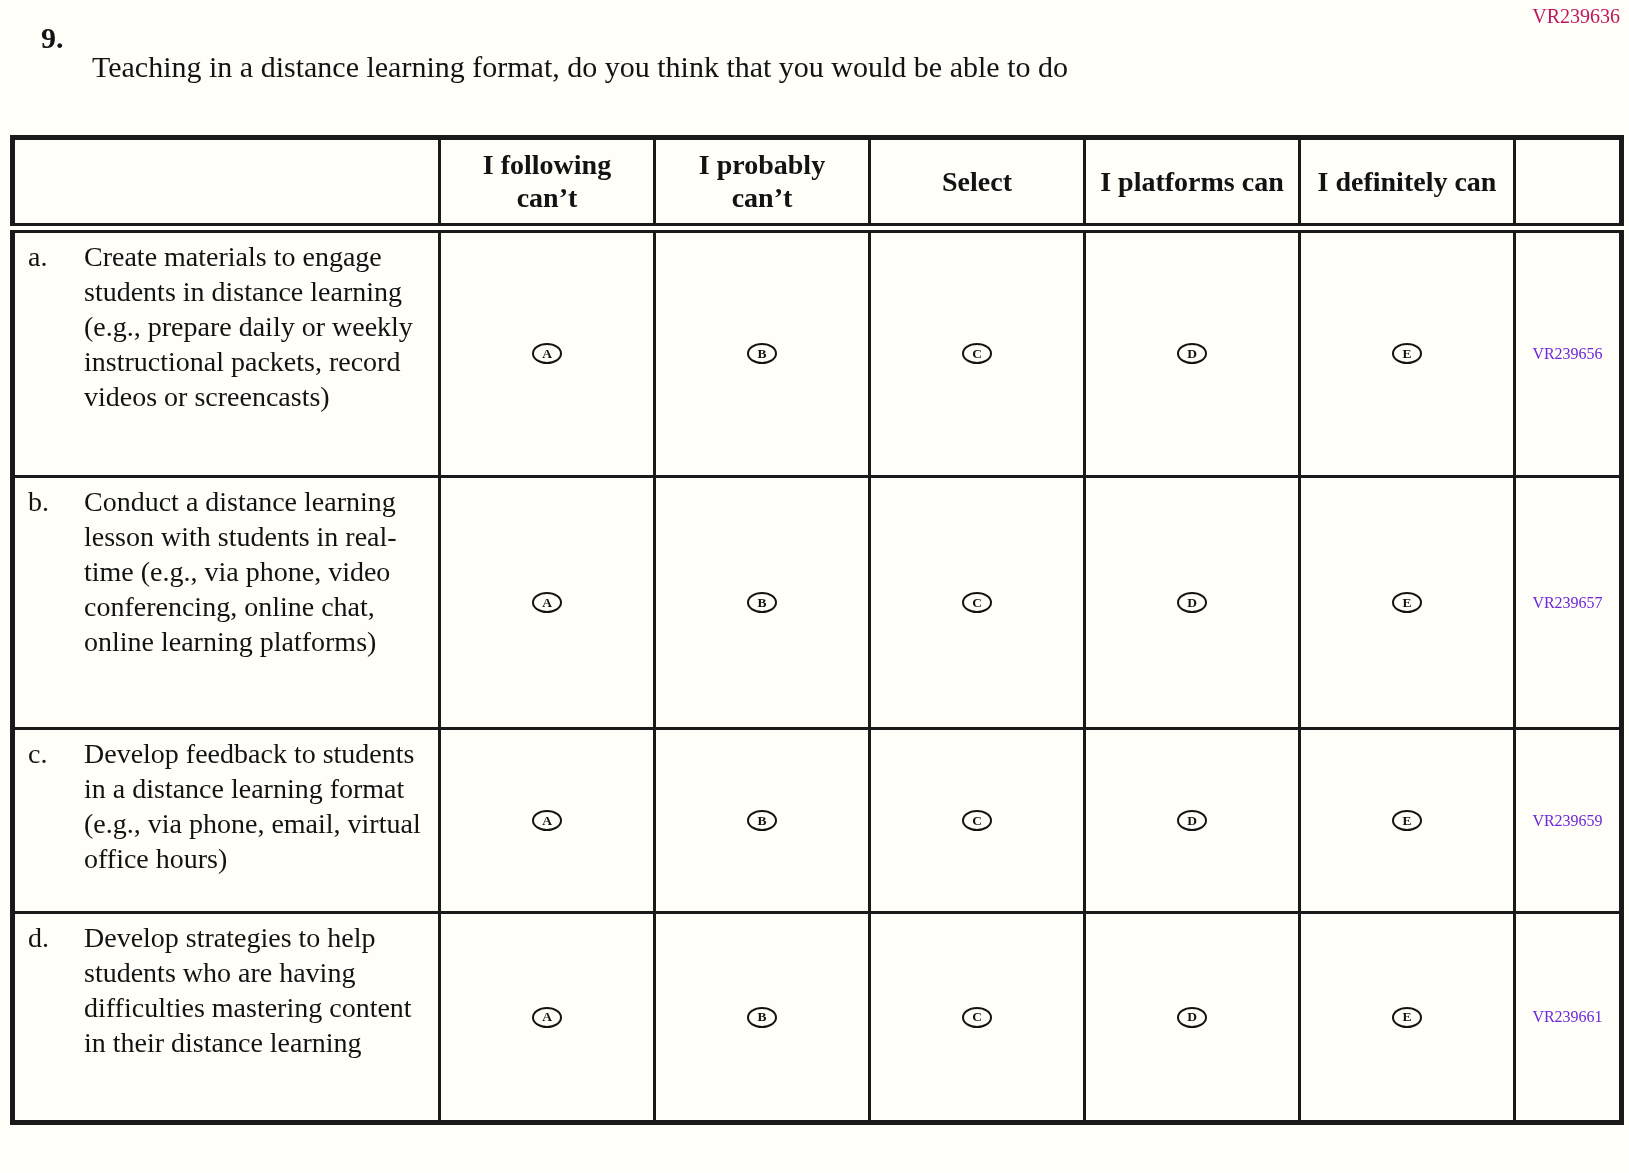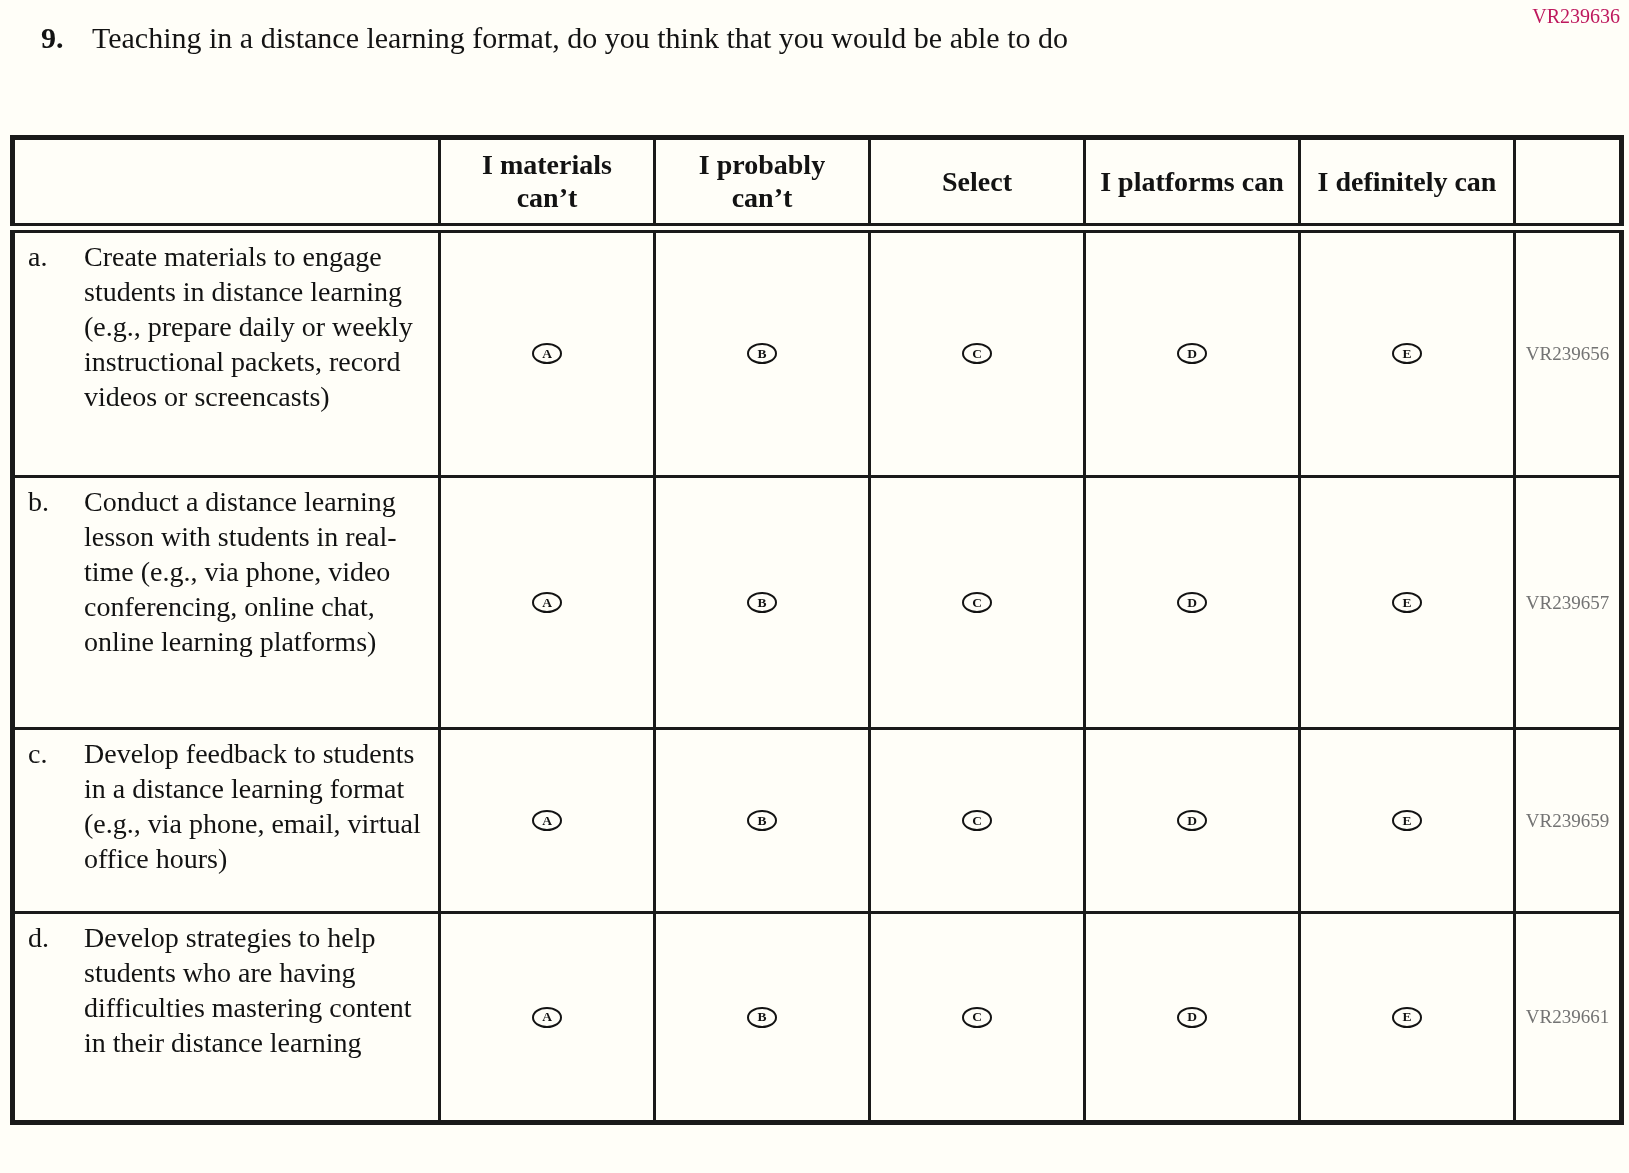--- a/index.html
+++ b/index.html
@@ -34,21 +34,21 @@
   .q-number {
     flex: 0 0 51px;
     font-weight: bold;
     font-size: 30px;
     line-height: 37px;
   }
   .q-text {
     font-size: 30px;
     line-height: 37px;
   }
-  .q-line { display: block; }
+  .q-line { display: block; margin-top: 29px; }
   .q-bold { font-weight: bold; }
 
   table.survey {
     position: absolute;
     top: 135px;
     left: 10px;
     width: 1609px;
     table-layout: fixed;
     border-collapse: collapse;
     border: 5px solid #1a1a1a;
@@ -109,22 +109,22 @@
     font-size: 13.5px;
     font-weight: bold;
     line-height: 1;
     cursor: pointer;
     background: transparent;
   }
 
   td.code-cell {
     text-align: center;
     vertical-align: middle;
-    font-size: 19px;
-    color: #737373;
+    font-size: 16px;
+    color: #6d28d9;
   }
 </style>
 </head>
 <body>
 
 <div class="page-code-top">VR239636</div>
 
 <div class="question">
   <div class="q-number">9.</div>
   <div class="q-text">
@@ -138,21 +138,21 @@
     <col style="width:215px">
     <col style="width:215px">
     <col style="width:215px">
     <col style="width:215px">
     <col style="width:215px">
     <col style="width:107px">
   </colgroup>
   <tbody>
       <tr class="header-row">
     <th></th>
-    <th>I materials can’t</th>
+    <th>I following can’t</th>
     <th>I probably can’t</th>
     <th>Select</th>
     <th>I platforms can</th>
     <th>I definitely can</th>
     <th></th>
   </tr>
 
   <tr class="row-a">
     <td class="label-cell">
       <div class="label-wrap">

